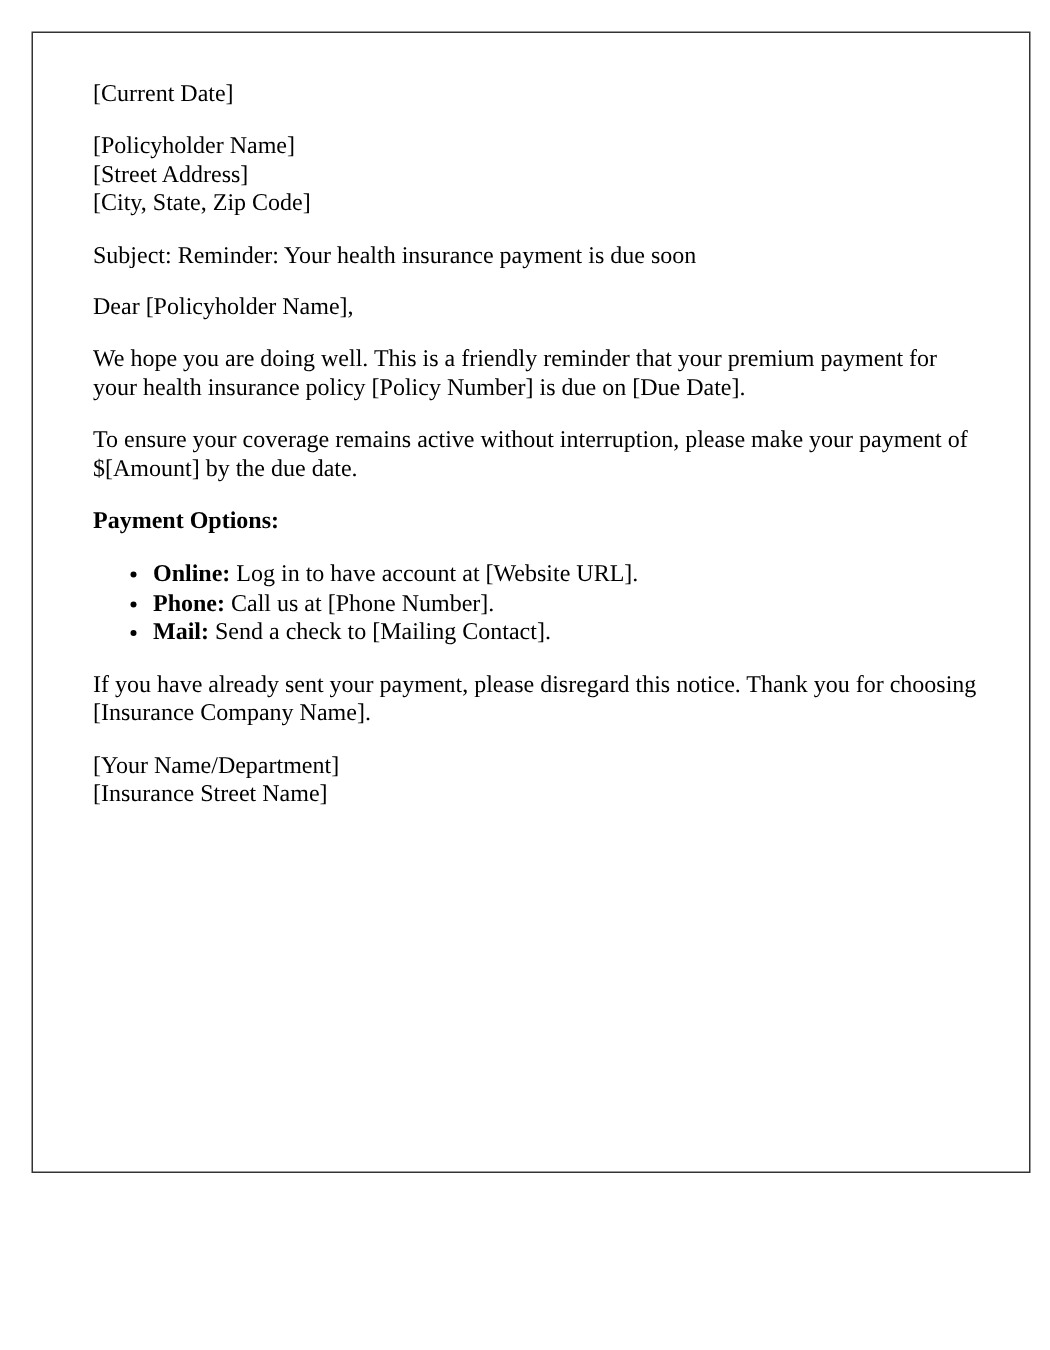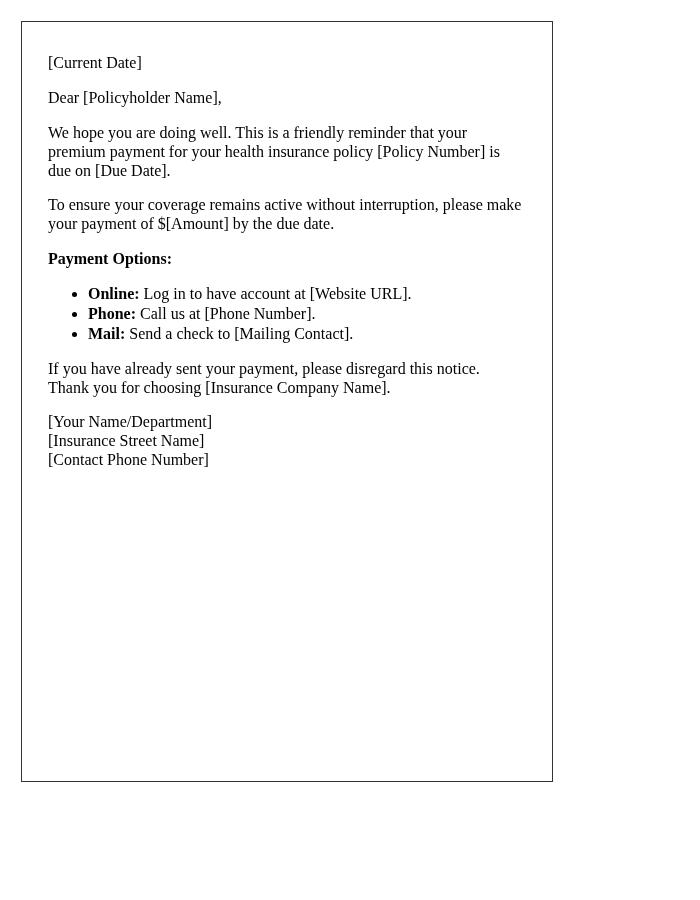--- a/index.html
+++ b/index.html
@@ -10,25 +10,25 @@
     height: 900px;
     background: #ffffff;
     font-family: "Liberation Serif", serif;
     font-size: 16px;
     color: #000000;
   }
   .letter-page {
     position: absolute;
     left: 21px;
     top: 21px;
-    width: 532px;
+    width: 666px;
     height: 761px;
     border: 1px solid #333333;
     background: #ffffff;
-    padding: 16px 30px 16px 26px;
+    padding: 16px 30px 16px 40px;
     overflow: hidden;
   }
   .letter-page p {
     margin: 16px 0;
     line-height: 1.18;
   }
   .bold { font-weight: bold; }
   ul.options {
     margin: 16px 0;
     padding-left: 40px;
@@ -41,21 +41,27 @@
 </style>
 </head>
 <body>
 
 <div class="letter-page">
 
   <p>
     <span>[Current Date]</span>
   </p>
 
+  <p>
+    <span>[Policyholder Name]</span><br>
+    <span>[Street Address]</span><br>
+    <span>[City, State, Zip Code]</span>
+  </p>
 
+  <p>Subject: Reminder: Your health insurance payment is due soon</p>
 
   <p>Dear [Policyholder Name],</p>
 
   <p>We hope you are doing well. This is a friendly reminder that your premium payment for your health insurance policy [Policy Number] is due on [Due Date].</p>
 
   <p>To ensure your coverage remains active without interruption, please make your payment of $[Amount] by the due date.</p>
 
   <p class="bold">Payment Options:</p>
 
   <ul class="options">
@@ -69,16 +75,15 @@
       <span class="bold">Mail:</span><span> Send a check to [Mailing Contact].</span>
     </li>
   </ul>
 
   <p>If you have already sent your payment, please disregard this notice. Thank you for choosing [Insurance Company Name].</p>
 
 
   <p>
     <span>[Your Name/Department]</span><br>
     <span>[Insurance Street Name]</span><br>
-    <span>[Contact Phone Number]</span>
   </p>
 
 </div>
 
 </body></html>

